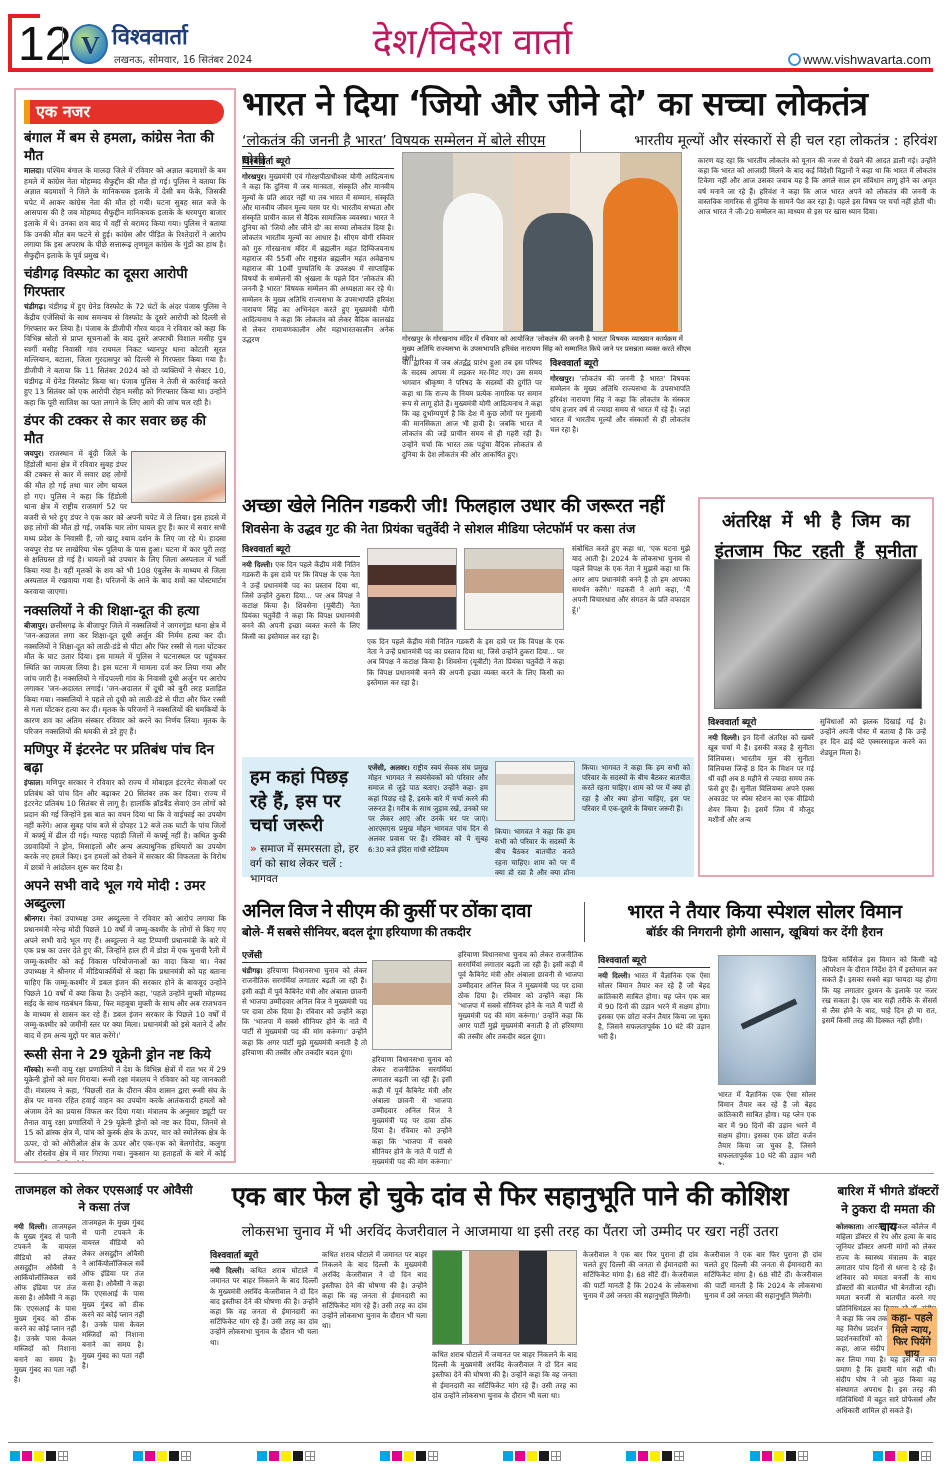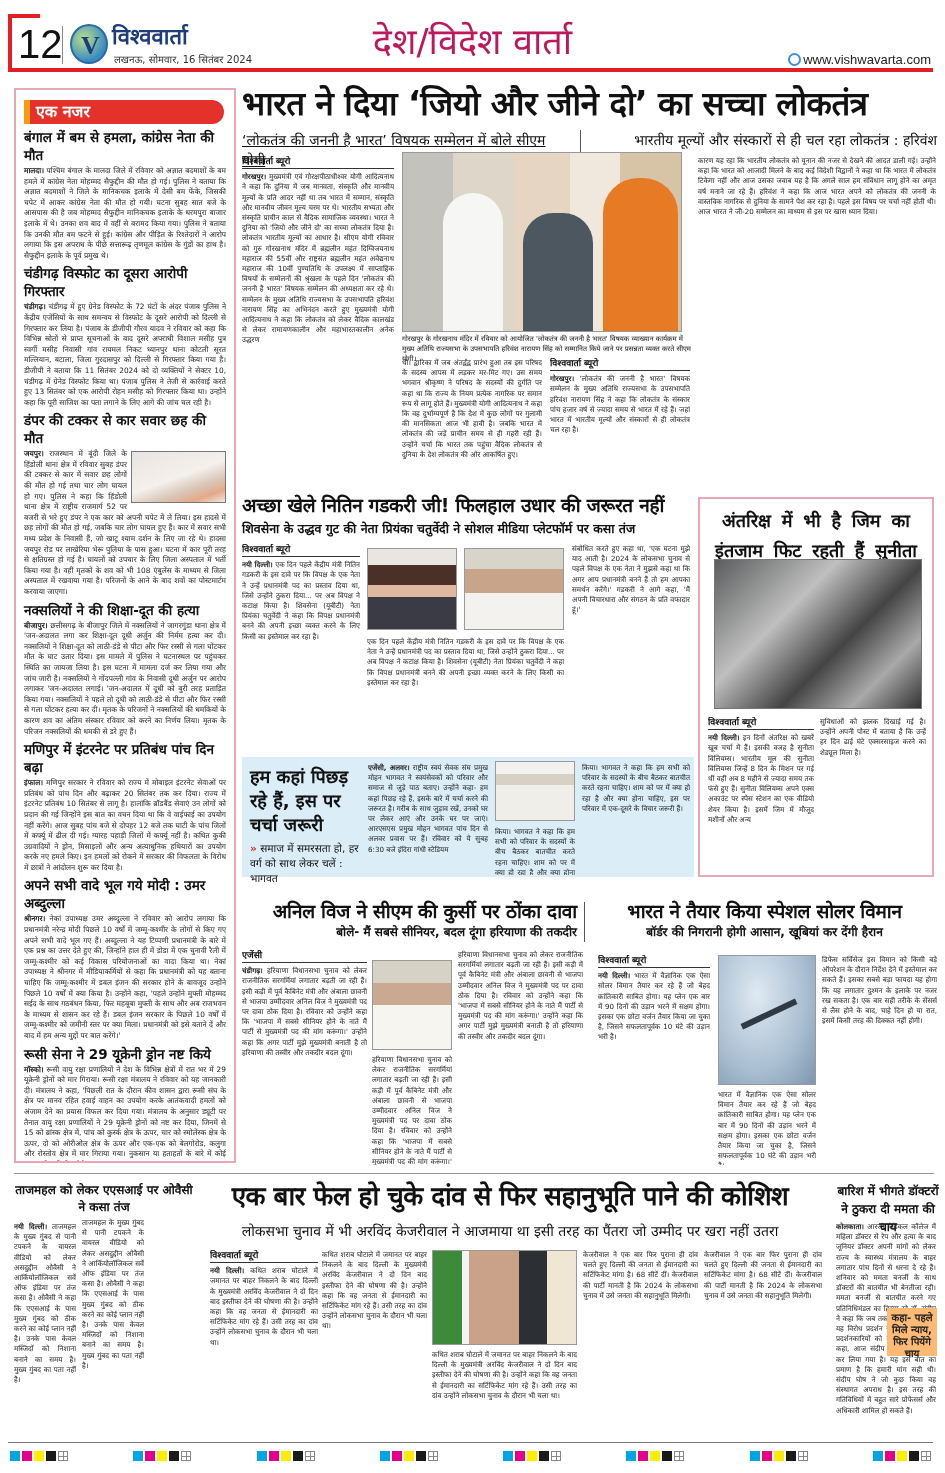--- a/index.html
+++ b/index.html
@@ -3,21 +3,21 @@
 <meta charset="utf-8">
 <style>
   * { box-sizing: border-box; margin: 0; padding: 0; }
   html, body { width: 945px; height: 1473px; background: #ffffff; overflow: hidden; }
   body { font-family: "DejaVu Sans", "Liberation Sans", sans-serif; color: #111; position: relative; }
 
   
   .masthead { position: absolute; left: 0; top: 0; width: 945px; height: 80px; }
   .mh-frame { position: absolute; left: 8px; top: 14px; width: 32px; height: 58px; border-left: 4px solid #e31e24; border-top: 4px solid #e31e24; }
   .mh-redline { position: absolute; left: 8px; top: 68px; width: 925px; height: 4px; background: #e31e24; }
-  .mh-page { position: absolute; left: 18px; top: 24px; font-family: "Liberation Sans", sans-serif; font-size: 40px; font-weight: normal; line-height: 40px; color: #111; }
+  .mh-page { position: absolute; left: 18px; top: 24px; font-family: "Liberation Sans", sans-serif; font-size: 48px; font-weight: normal; line-height: 40px; color: #111; }
   .mh-sep { position: absolute; left: 62px; top: 26px; width: 1px; height: 38px; background: #888; }
   .mh-logo { position: absolute; left: 70px; top: 24px; width: 38px; height: 40px; border-radius: 50%; background: radial-gradient(circle at 35% 35%, #b9e08a, #3a8ac2 70%); border: 2px solid #2a6aa8; }
   .mh-logo span { position: absolute; left: 9px; top: 5px; font-family: "Liberation Serif", serif; font-weight: bold; font-size: 26px; color: #1d3c7a; }
   .mh-brand { position: absolute; left: 112px; top: 24px; font-size: 22px; font-weight: bold; color: #1d3c7a; line-height: 26px; }
   .mh-date { position: absolute; left: 114px; top: 52px; font-size: 10px; color: #333; }
   .mh-section { position: absolute; left: 0; width: 945px; top: 20px; text-align: center; font-size: 36px; line-height: 44px; color: #be185d; }
   .mh-web { position: absolute; right: 14px; top: 52px; font-family: "Liberation Sans", sans-serif; font-size: 13px; color: #222; }
   .mh-web .e { display: inline-block; width: 13px; height: 13px; border-radius: 50%; border: 2px solid #3b8fd6; margin-right: 2px; vertical-align: -2px; }
 
   
@@ -59,21 +59,21 @@
   .bh-sub .chev { color: #d32a1e; font-weight: bold; }
   .bh-photo { position: absolute; left: 253px; top: 4px; width: 80px; height: 60px; background: linear-gradient(180deg, #f4f2ef 0 20%, #d8d0c5 20% 40%, #f0eee9 40%); border: 1px solid #999; }
 
   
   .sunita { position: absolute; left: 698px; top: 497px; width: 236px; height: 380px; border: 2px solid #e8a7b3; padding: 4px 6px; }
   .sunita h2 { font-size: 18px; font-weight: bold; line-height: 30px; text-align: center; margin-top: 4px; font-family: Liberation Mono, monospace; }
   .s-photo { position: absolute; left: 14px; top: 60px; width: 208px; height: 150px; background: linear-gradient(135deg, #5b5c5d, #bfbfbf 35%, #444 60%, #a9a9a9 80%, #333); border: 1px solid #777; }
 
   
   .lower-head { position: absolute; left: 242px; top: 898px; width: 695px; height: 46px; }
-  .lh-left { position: absolute; left: 0; top: 0; width: 335px; text-align: right; }
+  .lh-left { position: absolute; left: 0; top: 0; width: 335px; text-align: left; font-family: Liberation Serif, serif; }
   .lh-right { position: absolute; left: 350px; top: 0; width: 345px; text-align: center; }
   .lh-div { position: absolute; left: 342px; top: 4px; width: 1px; height: 40px; background: #555; }
   .lower-head h2 { font-size: 19px; font-weight: bold; line-height: 26px; letter-spacing: -0.3px; }
   .lower-head h4 { font-size: 12px; line-height: 16px; }
   .vij-photo { position: absolute; left: 372px; top: 960px; width: 80px; height: 90px; background: linear-gradient(180deg, #d6d3c6 0 25%, #c9a98f 25% 50%, #f6f5ef 50%); border: 1px solid #999; }
   .plane-photo { position: absolute; left: 718px; top: 955px; width: 98px; height: 130px; background: radial-gradient(ellipse at 40% 30%, #dfe9f2, #a9bed1 60%, #7d96ad); border: 1px solid #999; }
   .plane-photo .wing { position: absolute; left: 20px; top: 55px; width: 60px; height: 6px; background: #2f3a44; transform: rotate(-25deg); }
 
   
   .bottom-rule { position: absolute; left: 14px; top: 1173px; width: 920px; height: 1px; background: #999; }

